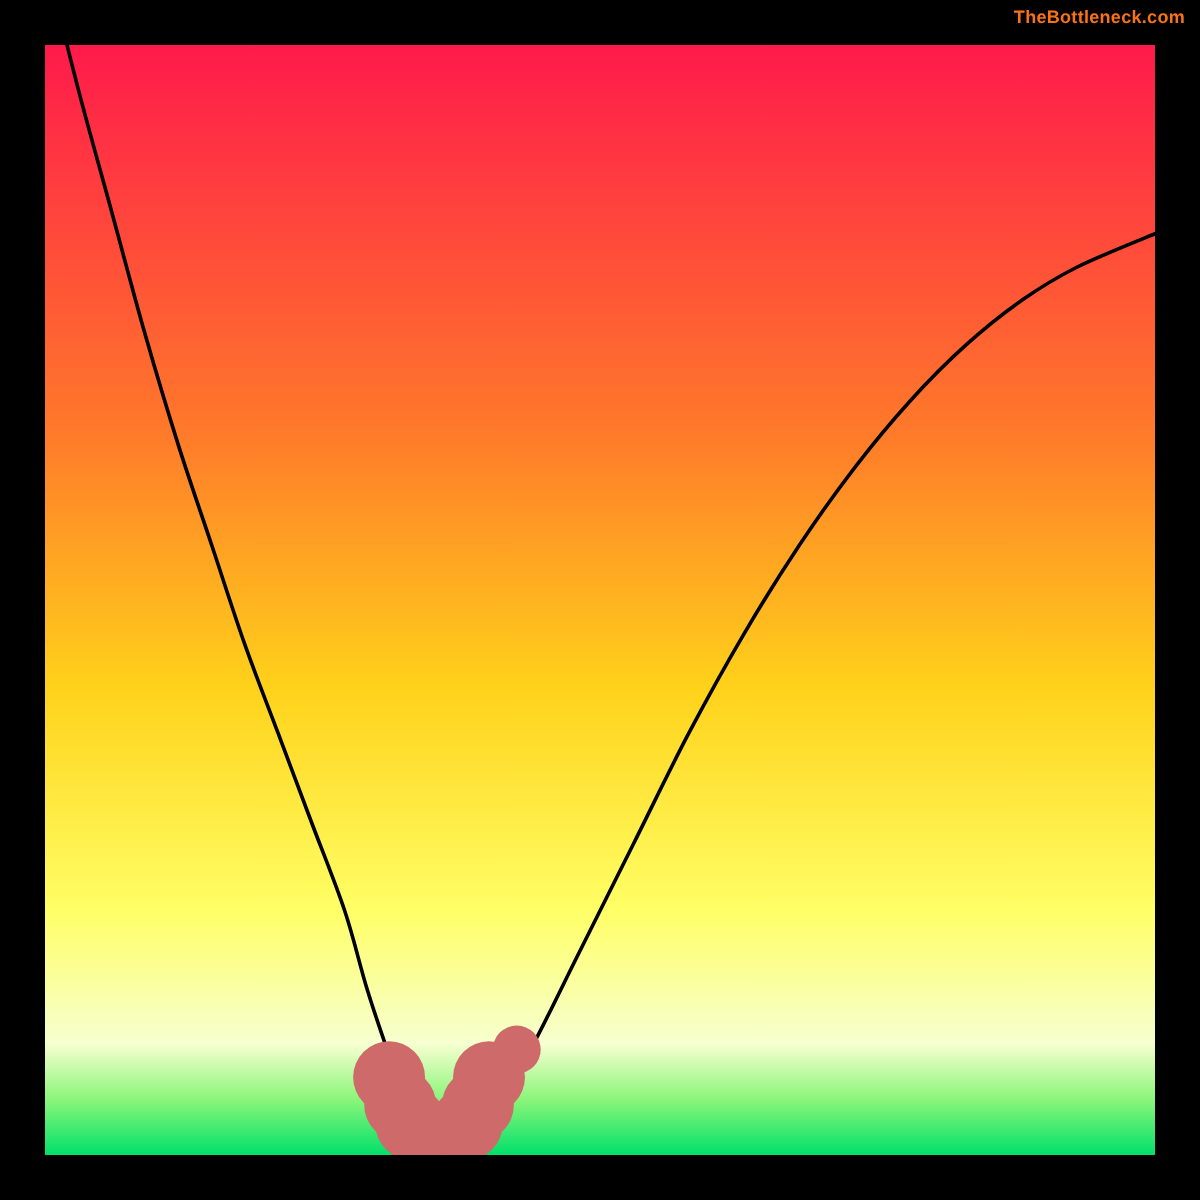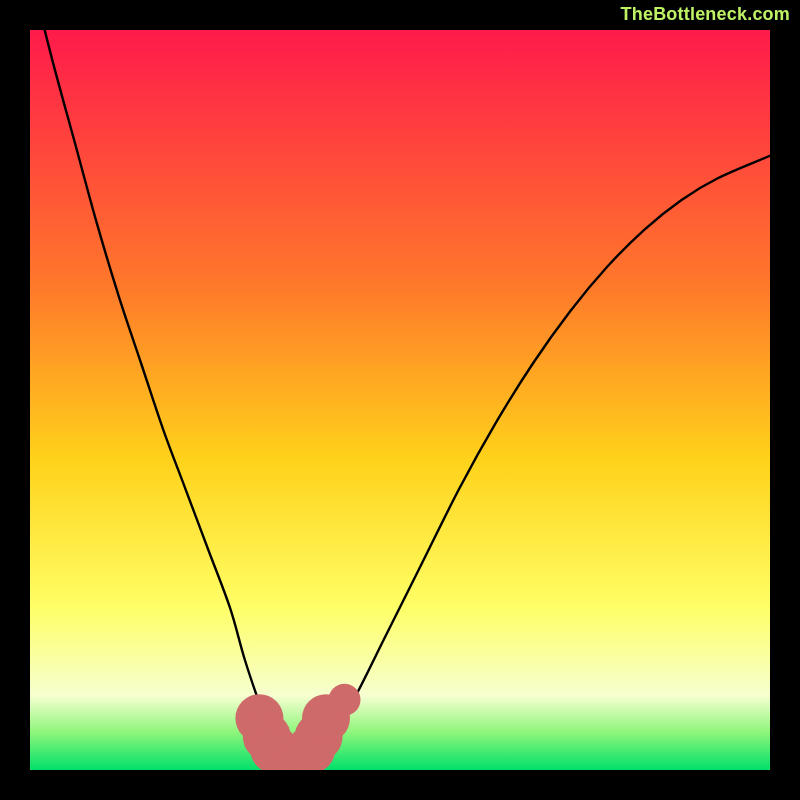--- a/index.html
+++ b/index.html
@@ -22,22 +22,22 @@
     left: 30px;
     top: 30px;
     width: 740px;
     height: 740px;
     overflow: hidden;
   }
   .watermark {
     position: absolute;
     top: 4px;
     right: 10px;
-    color: #bef264;
-    font-size: 18px;
+    color: #f97316;
+    font-size: 12px;
     font-weight: 600;
     letter-spacing: 0.2px;
     user-select: none;
   }
   svg { display: block; }
 </style>
 </head>
 <body>
 
 <div class="frame">

